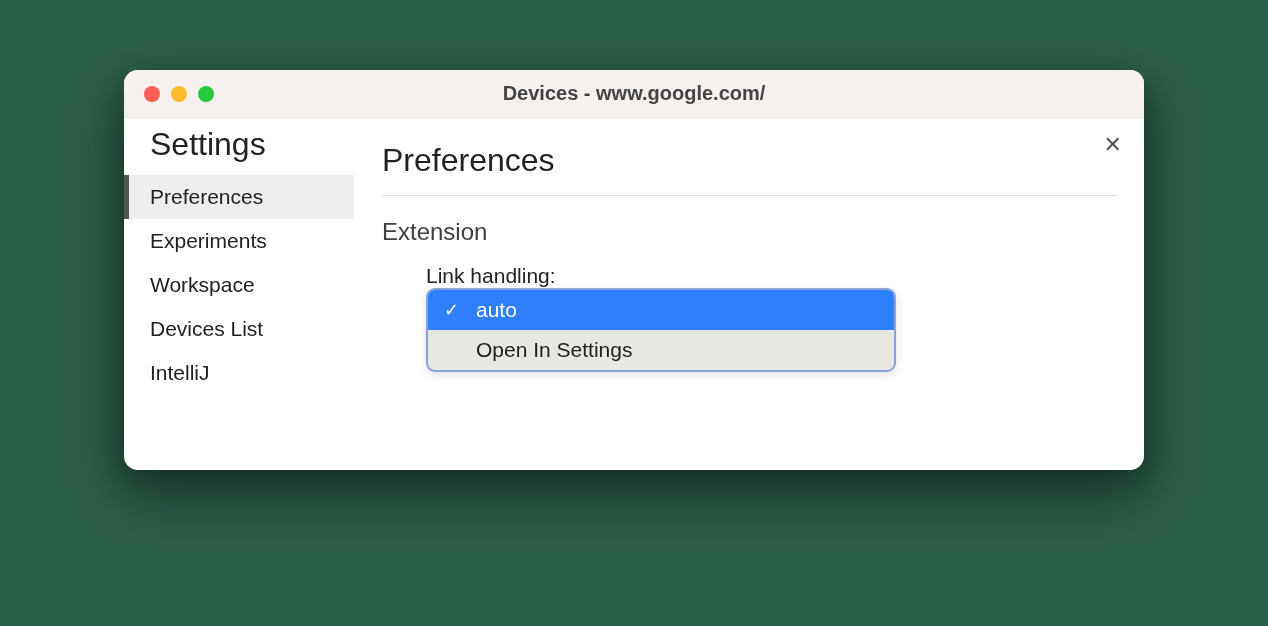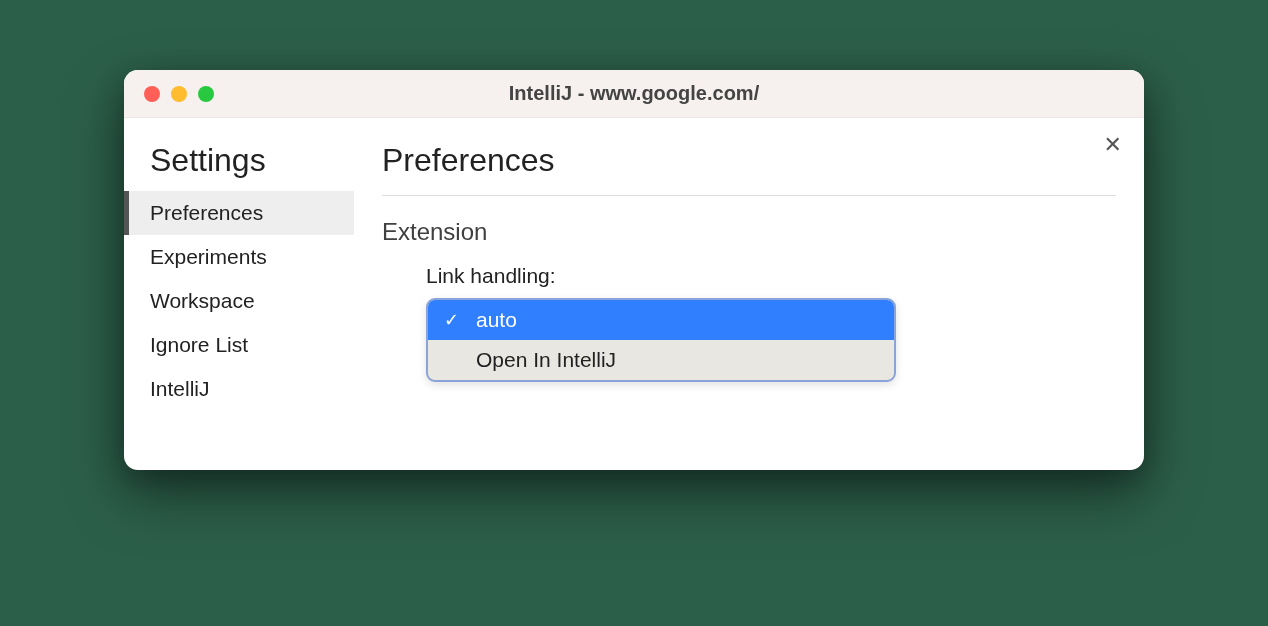--- a/index.html
+++ b/index.html
@@ -66,21 +66,21 @@
       position: absolute;
       top: 16px;
       right: 22px;
       font-size: 22px;
       color: #555;
       cursor: pointer;
       line-height: 1;
     }
     .side-panel {
       width: 230px;
-      padding-top: 24px;
+      padding-top: 8px;
       flex-shrink: 0;
     }
     .settings-title {
       font-size: 32px;
       font-weight: 400;
       color: #222;
       padding-left: 26px;
       padding-bottom: 12px;
     }
     .nav-items {
@@ -123,21 +123,20 @@
       margin-top: 22px;
       margin-bottom: 18px;
       font-weight: 400;
     }
     .field {
       margin-left: 44px;
     }
     .field-label {
       font-size: 21px;
       color: #222;
-      margin-bottom: 10px;
     }
     .dropdown {
       width: 470px;
       border: 2px solid #8aa3d8;
       border-radius: 9px;
       background: #e9e7e1;
       overflow: hidden;
       box-shadow: 0 3px 8px rgba(0,0,0,0.12);
     }
     .dropdown-option {
@@ -165,51 +164,51 @@
 <body>
 
 <div class="window">
 
   <div class="titlebar">
     <div class="traffic-lights">
       <div class="traffic-light tl-red"></div>
       <div class="traffic-light tl-yellow"></div>
       <div class="traffic-light tl-green"></div>
     </div>
-    <div class="window-title">IntelliJ - www.google.com/</div>
+    <div class="window-title">Devices - www.google.com/</div>
   </div>
 
   <div class="content">
 
     <div class="close-x">✕</div>
 
     <div class="side-panel">
       <div class="settings-title">Settings</div>
       <ul class="nav-items">
         <li class="nav-item active">Preferences</li>
         <li class="nav-item">Experiments</li>
         <li class="nav-item">Workspace</li>
-        <li class="nav-item">Ignore List</li>
+        <li class="nav-item">Devices List</li>
         <li class="nav-item">IntelliJ</li>
       </ul>
     </div>
 
     <div class="main-panel">
       <div class="panel-title">Preferences</div>
       <div class="section-title">Extension</div>
 
       <div class="field">
         <div class="field-label">Link handling:</div>
 
         <div class="dropdown">
           <div class="dropdown-option selected">
             <span class="check">✓</span>
             <span>auto</span>
           </div>
           <div class="dropdown-option">
-            <span>Open In IntelliJ</span>
+            <span>Open In Settings</span>
           </div>
         </div>
       </div>
     </div>
 
   </div>
 </div>
 
 </body></html>

